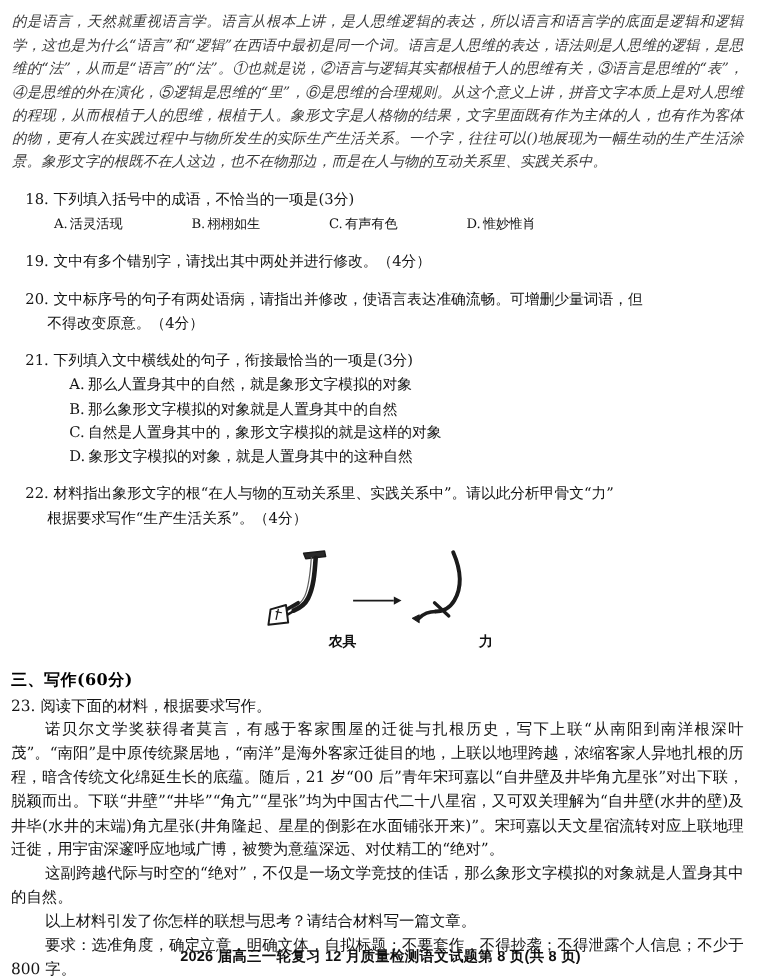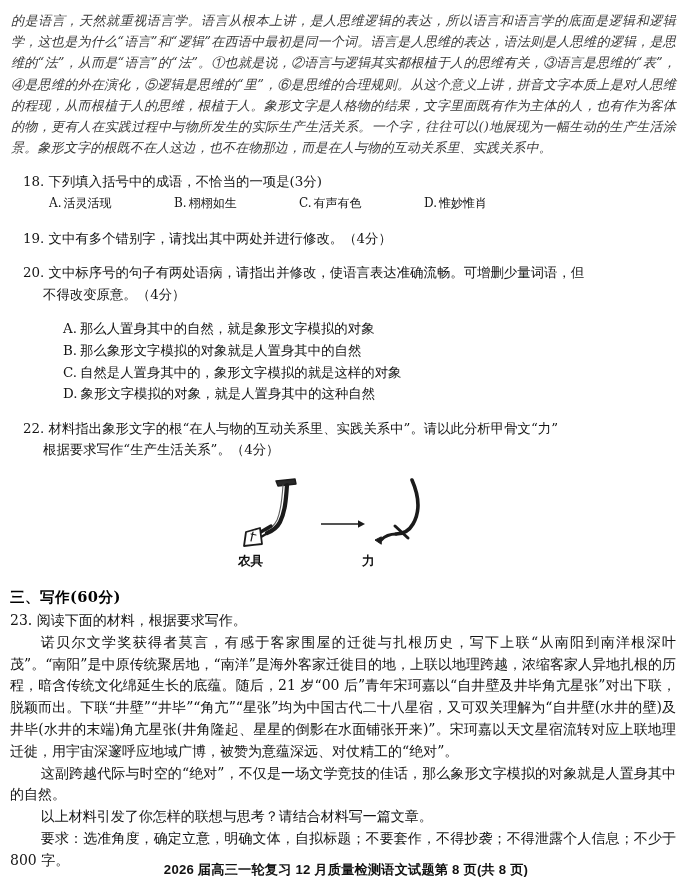--- a/index.html
+++ b/index.html
@@ -98,21 +98,21 @@
     transform: translateX(-50%);
     top: 0;
     width: 210px;
     height: 108px;
   }
   .fig-cell {
     position: absolute;
     top: 0;
     width: 86px;
     height: 108px;
-    text-align: left;
+    text-align: right;
   }
   .fig-cell.left  { left: 0; }
   .fig-cell.right { right: 0; }
   .fig-art {
     height: 80px;
     display: block;
   }
   .fig-cap {
     font-size: 12.6px;
     line-height: 14px;
@@ -186,20 +186,21 @@
   <div class="qblock">
     <span class="q-line"><span>19.</span> <span>文中有多个错别字，请找出其中两处并进行修改。（4分）</span></span>
   </div>
 
   <div class="qblock">
     <span class="q-line"><span>20.</span> <span>文中标序号的句子有两处语病，请指出并修改，使语言表达准确流畅。可增删少量词语，但</span></span>
     <span class="q-cont">不得改变原意。（4分）</span>
   </div>
 
   <div class="qblock">
+    <span class="q-line"><span>21.</span> <span>下列填入文中横线处的句子，衔接最恰当的一项是(3分)</span></span>
     <span class="opt-stack"><span class="opt-lab">A.</span><span>那么人置身其中的自然，就是象形文字模拟的对象</span></span>
     <span class="opt-stack"><span class="opt-lab">B.</span><span>那么象形文字模拟的对象就是人置身其中的自然</span></span>
     <span class="opt-stack"><span class="opt-lab">C.</span><span>自然是人置身其中的，象形文字模拟的就是这样的对象</span></span>
     <span class="opt-stack"><span class="opt-lab">D.</span><span>象形文字模拟的对象，就是人置身其中的这种自然</span></span>
   </div>
 
   <div class="qblock">
     <span class="q-line"><span>22.</span> <span>材料指出象形文字的根“在人与物的互动关系里、实践关系中”。请以此分析甲骨文“力”</span></span>
     <span class="q-cont">根据要求写作“生产生活关系”。（4分）</span>
   </div>

